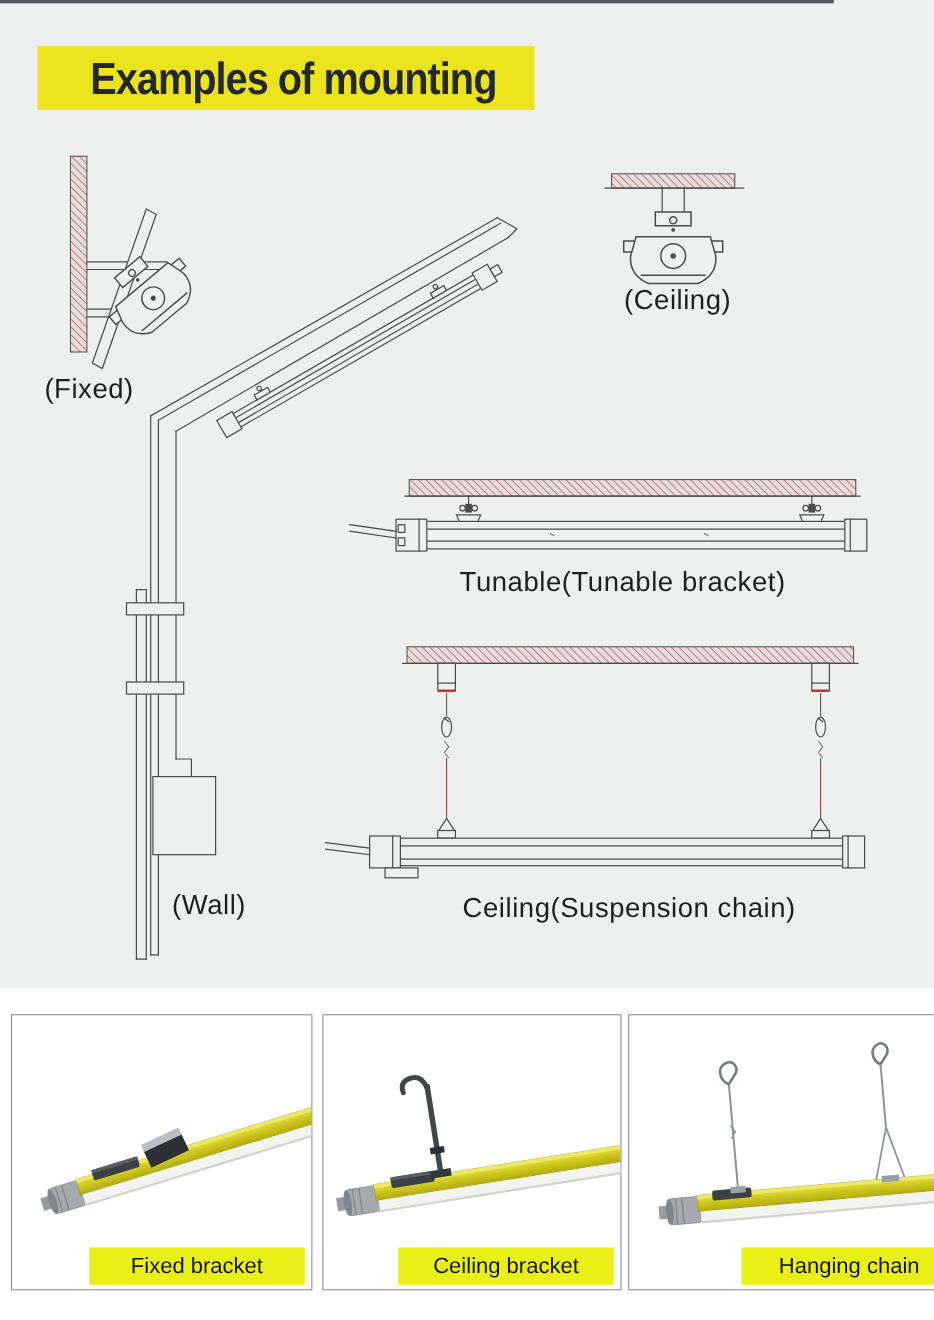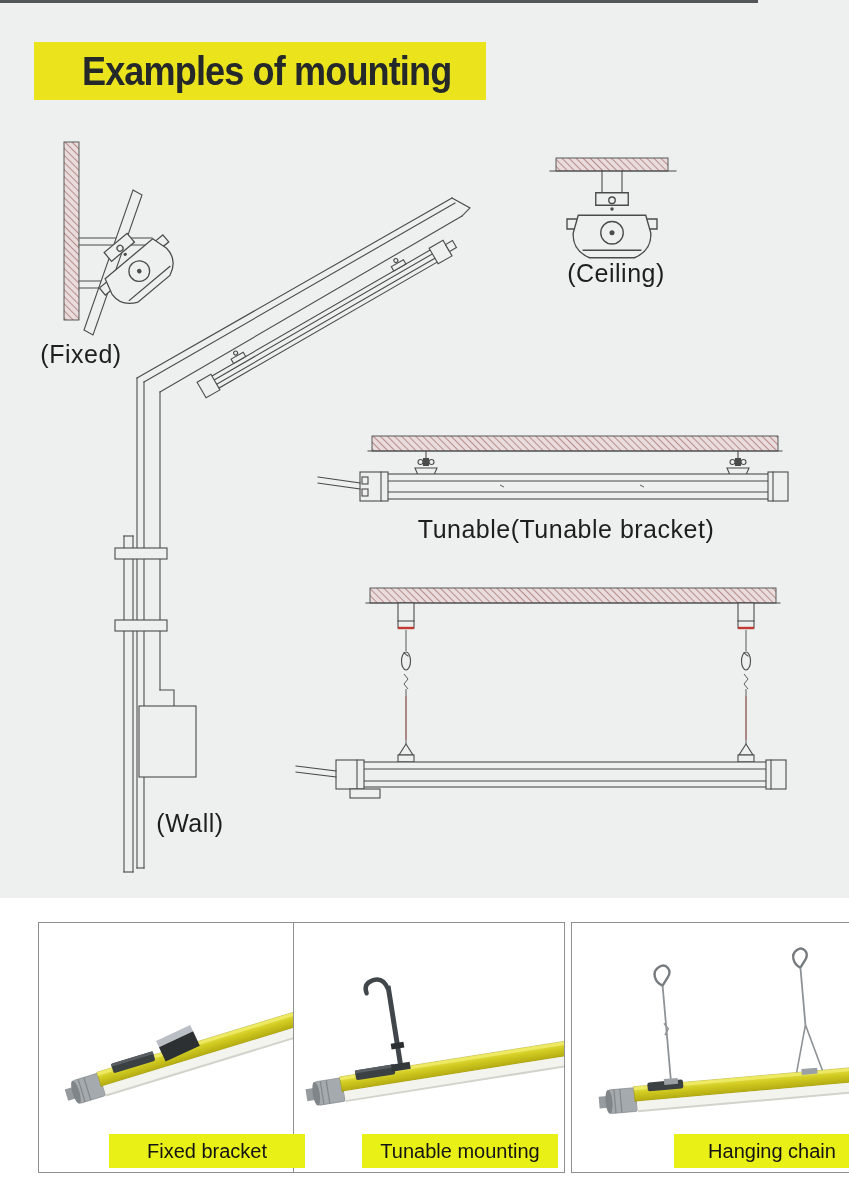--- a/index.html
+++ b/index.html
@@ -31,21 +31,21 @@
     white-space:nowrap;letter-spacing:.5px;
   }
   .lbl-wall{left:81px;top:340px;}
   .lbl-ceiling{left:616px;top:259px;}
   .lbl-tunable{left:566px;top:515px;}
   .lbl-suspension{left:572px;top:812px;}
   .lbl-fence{left:190px;top:809px;}
 
   .photos-section{position:absolute;left:0;top:898px;width:849px;height:302px;background:var(--section-bg);}
   .panel{position:absolute;top:24px;height:251px;background:#fff;border:1px solid #8f8f8f;box-sizing:border-box;}
-  .panel-1{left:10px;width:274px;margin-left:28px;}
+  .panel-1{left:10px;width:274px;}
   .panel-2{left:293px;width:272px;}
   .panel-3{left:571px;width:306px;}
   .panel svg{position:absolute;left:0;top:0;width:100%;height:100%;}
   .panel-label{
     position:absolute;right:6px;bottom:4px;width:196px;height:34px;background:var(--label-yellow);
     display:flex;align-items:center;justify-content:center;font-size:20px;color:#141414;z-index:2;
   }
   
   .ln{stroke:var(--line);stroke-width:1.1;fill:none;stroke-linecap:square;}
   .lnw{stroke:var(--line);stroke-width:.9;fill:none;}
@@ -210,20 +210,21 @@
         <rect class="lnf" x="350" y="789" width="30" height="9"></rect>
         <rect class="lnf" x="766" y="760" width="20" height="29"></rect>
         <line class="ln" x1="771" y1="760" x2="771" y2="789"></line>
         <path class="ln" d="M336,771 L296,766 M336,777 L296,772"></path>
       </g>
     </svg>
 
     <div class="dlabel lbl-wall">(Fixed)</div>
     <div class="dlabel lbl-ceiling">(Ceiling)</div>
     <div class="dlabel lbl-tunable">Tunable(Tunable bracket)</div>
+    <div class="dlabel lbl-suspension">Ceiling(Suspension chain)</div>
     <div class="dlabel lbl-fence">(Wall)</div>
   </div>
 
   <div class="photos-section">
 
     <div class="panel panel-1">
       <svg viewBox="0 0 274 251">
         <defs>
           <linearGradient id="yg1" x1="0" y1="0" x2="0" y2="1">
             <stop offset="0" stop-color="#eae450"></stop>
@@ -272,21 +273,21 @@
           <rect x="2" y="2" width="243" height="10" fill="#f4f4ef"></rect>
           <rect x="2" y="11" width="243" height="2" fill="#d3d3cc"></rect>
           <g transform="translate(62,0)">
             <rect x="-2" y="-96" width="5" height="82" fill="#41464a"></rect>
             <path d="M0,-93 q-3,-13 -14,-11 q-10,2 -8,12" stroke="#41464a" stroke-width="4.5" fill="none" stroke-linecap="round"></path>
             <rect x="-6" y="-38" width="13" height="6" fill="#2b2f32"></rect>
             <rect x="-9" y="-17" width="19" height="7" fill="#33383b"></rect>
           </g>
         </g>
       </svg>
-      <div class="panel-label">Tunable mounting</div>
+      <div class="panel-label">Ceiling bracket</div>
     </div>
 
     <div class="panel panel-3">
       <svg viewBox="0 0 270 251">
         <defs>
           <linearGradient id="yg3" x1="0" y1="0" x2="0" y2="1">
             <stop offset="0" stop-color="#eae450"></stop>
               <stop offset=".45" stop-color="#d0ca20"></stop>
               <stop offset="1" stop-color="#b3ab12"></stop>
           </linearGradient>

